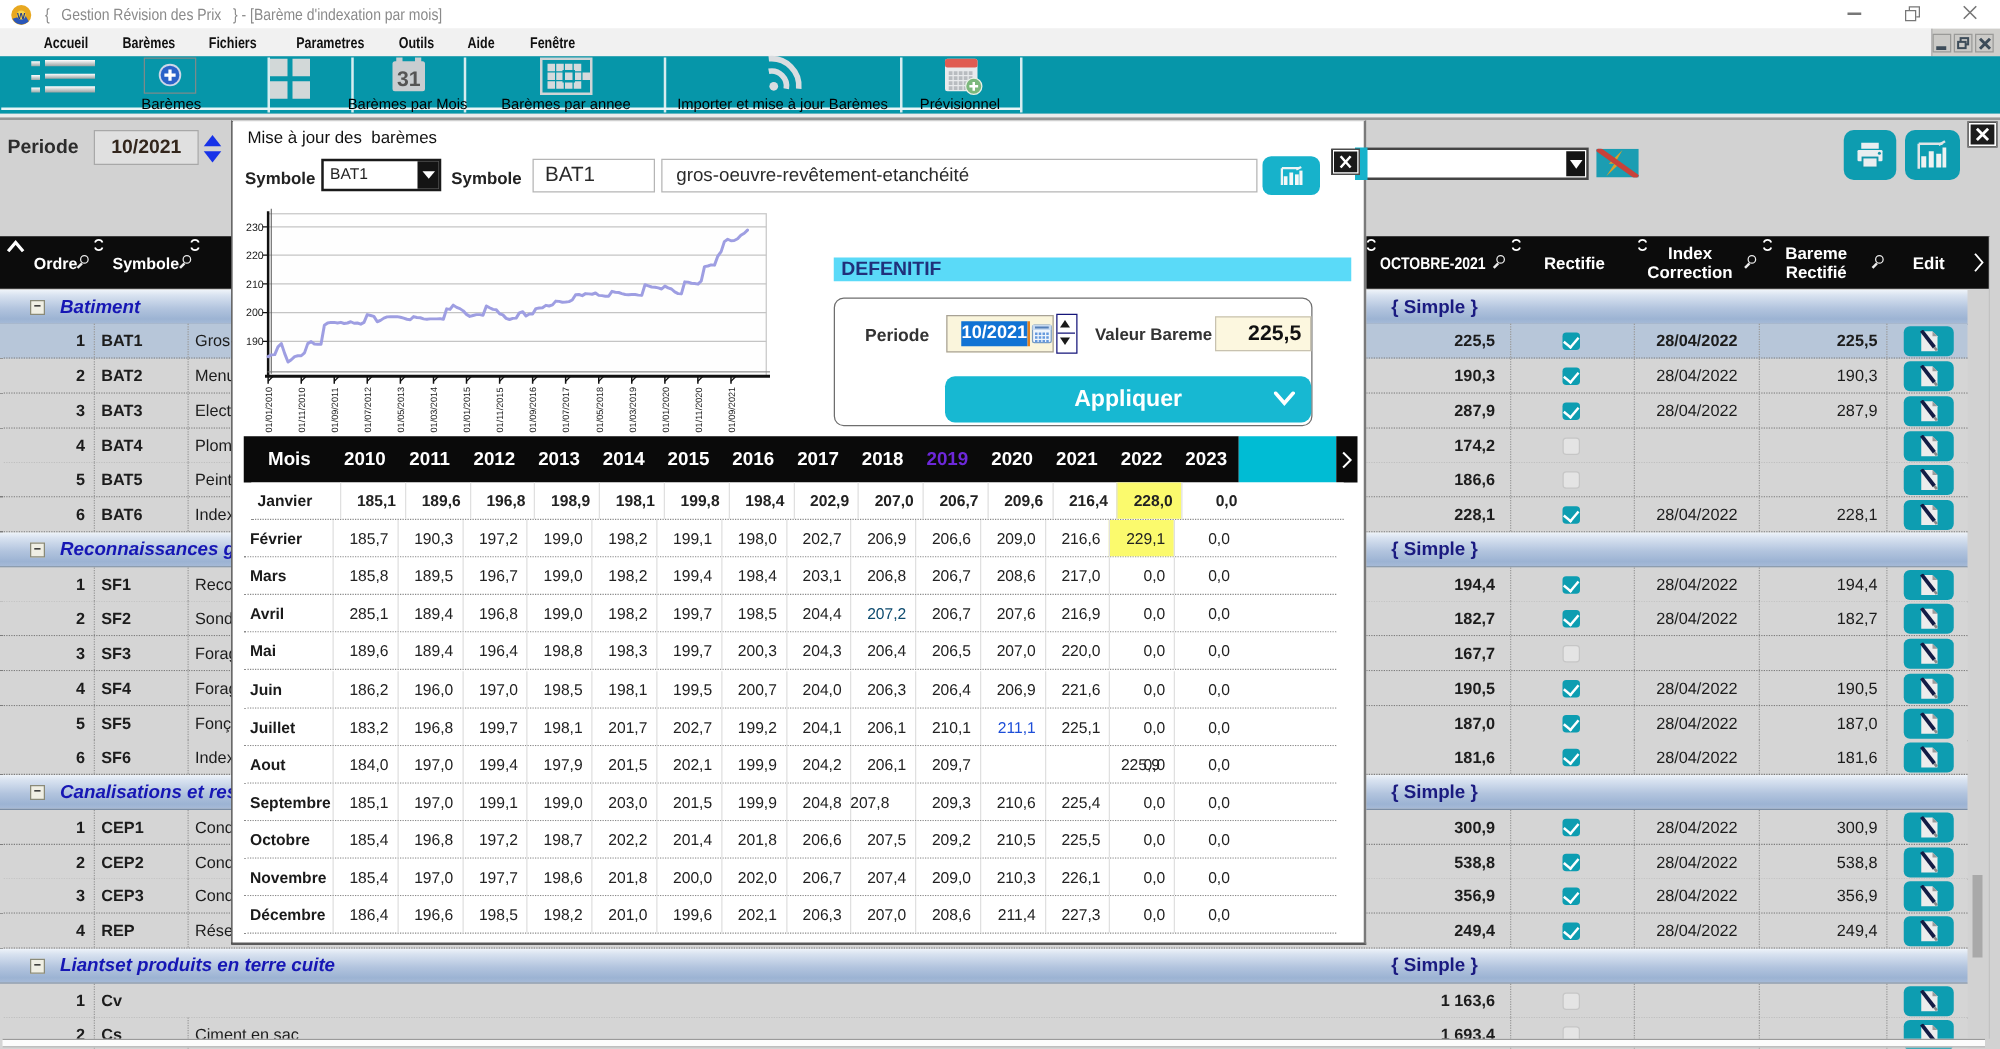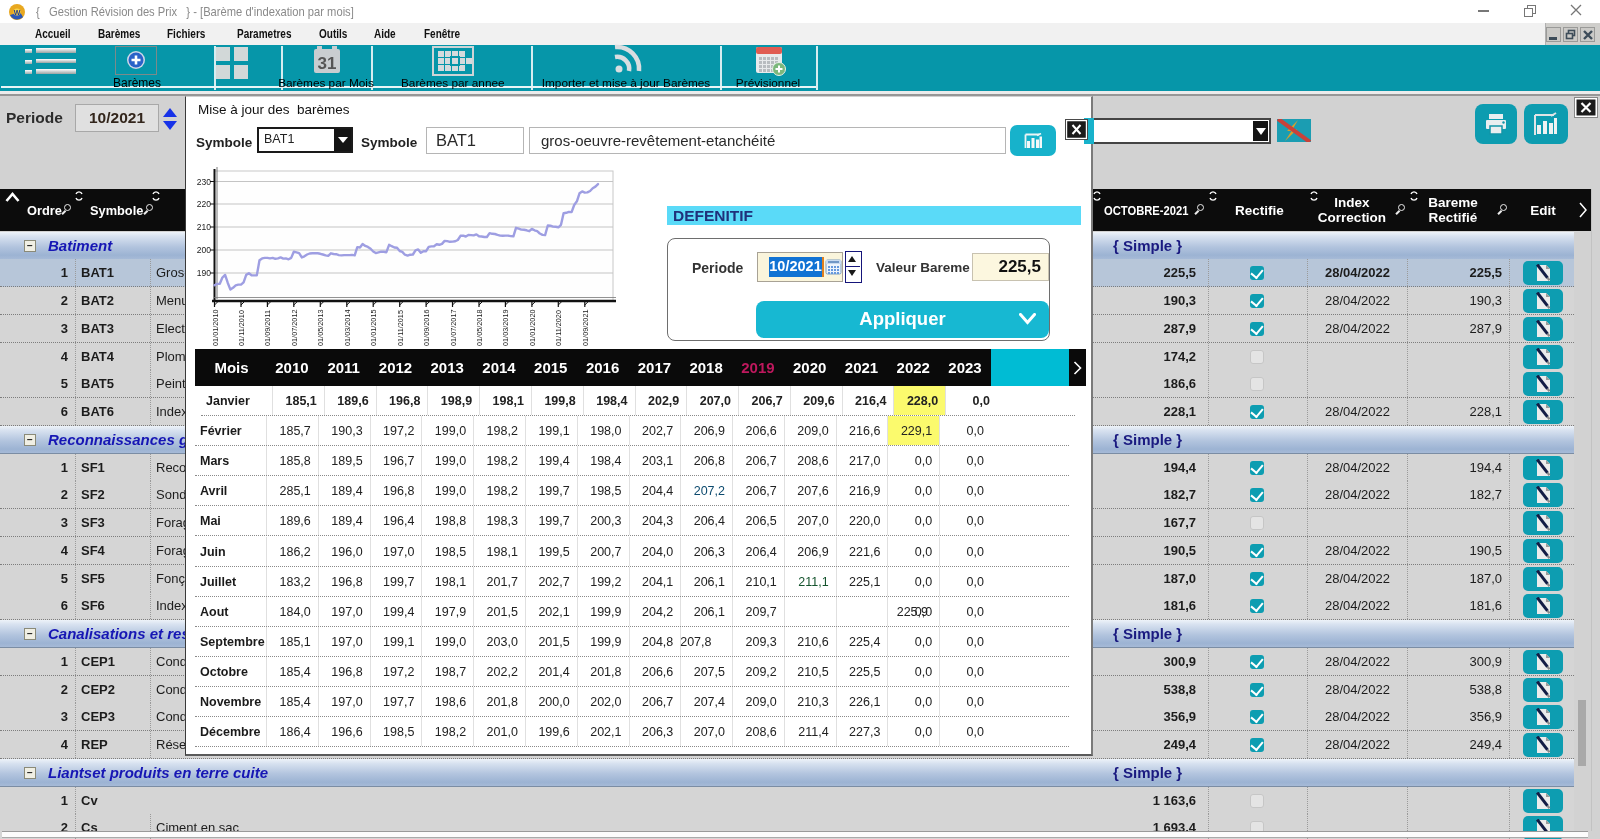--- a/index.html
+++ b/index.html
@@ -733,21 +733,21 @@
 <div class="abs b" style="left:11.0px;top:262.0px;width:69.0px;text-align:center;font-size:15px;color:#fff;">Mois</div>
 <div class="abs b" style="left:80.0px;top:262.0px;width:51.8px;text-align:center;font-size:15px;color:#fff;">2010</div>
 <div class="abs b" style="left:131.8px;top:262.0px;width:51.8px;text-align:center;font-size:15px;color:#fff;">2011</div>
 <div class="abs b" style="left:183.6px;top:262.0px;width:51.8px;text-align:center;font-size:15px;color:#fff;">2012</div>
 <div class="abs b" style="left:235.3px;top:262.0px;width:51.8px;text-align:center;font-size:15px;color:#fff;">2013</div>
 <div class="abs b" style="left:287.1px;top:262.0px;width:51.8px;text-align:center;font-size:15px;color:#fff;">2014</div>
 <div class="abs b" style="left:338.9px;top:262.0px;width:51.8px;text-align:center;font-size:15px;color:#fff;">2015</div>
 <div class="abs b" style="left:390.7px;top:262.0px;width:51.8px;text-align:center;font-size:15px;color:#fff;">2016</div>
 <div class="abs b" style="left:442.5px;top:262.0px;width:51.8px;text-align:center;font-size:15px;color:#fff;">2017</div>
 <div class="abs b" style="left:494.2px;top:262.0px;width:51.8px;text-align:center;font-size:15px;color:#fff;">2018</div>
-<div class="abs b" style="left:546.0px;top:262.0px;width:51.8px;text-align:center;font-size:15px;color:#be185d;">2019</div>
+<div class="abs b" style="left:546.0px;top:262.0px;width:51.8px;text-align:center;font-size:15px;color:#6d28d9;">2019</div>
 <div class="abs b" style="left:597.8px;top:262.0px;width:51.8px;text-align:center;font-size:15px;color:#fff;">2020</div>
 <div class="abs b" style="left:649.6px;top:262.0px;width:51.8px;text-align:center;font-size:15px;color:#fff;">2021</div>
 <div class="abs b" style="left:701.4px;top:262.0px;width:51.8px;text-align:center;font-size:15px;color:#fff;">2022</div>
 <div class="abs b" style="left:753.1px;top:262.0px;width:51.8px;text-align:center;font-size:15px;color:#fff;">2023</div>
 <div class="abs" style="left:804.9px;top:252.0px;width:78px;height:37.0px;background:#00bcd4;"></div>
 <div class="abs" style="left:882.9px;top:252.0px;width:17px;height:37.0px;background:#0a0a0a;"></div>
 <svg class="abs" style="left:886.9px;top:264.0px" width="9" height="14" viewBox="0 0 9 14">
       <path d="M1.5 1 L7.5 7 L1.5 13" stroke="#fff" stroke-width="1.6" fill="none"></path>
     </svg>
 <div class="abs" style="left:15px;top:289.0px;width:873.9px;height:30.1px;border-bottom:1px dotted #8a8a8a;background:#fff;">
@@ -952,21 +952,21 @@
  <div class="abs" style="left:329.9px;top:8px;width:44.8px;text-align:right;font-size:12.5px;font-weight:normal;color:#222;">202,7</div>
  <div class="abs" style="left:381.7px;top:0;width:51.8px;height:100%;border-left:1px solid #e0e0e0;"></div>
  <div class="abs" style="left:381.7px;top:8px;width:44.8px;text-align:right;font-size:12.5px;font-weight:normal;color:#222;">199,2</div>
  <div class="abs" style="left:433.5px;top:0;width:51.8px;height:100%;border-left:1px solid #e0e0e0;"></div>
  <div class="abs" style="left:433.5px;top:8px;width:44.8px;text-align:right;font-size:12.5px;font-weight:normal;color:#222;">204,1</div>
  <div class="abs" style="left:485.2px;top:0;width:51.8px;height:100%;border-left:1px solid #e0e0e0;"></div>
  <div class="abs" style="left:485.2px;top:8px;width:44.8px;text-align:right;font-size:12.5px;font-weight:normal;color:#222;">206,1</div>
  <div class="abs" style="left:537.0px;top:0;width:51.8px;height:100%;border-left:1px solid #e0e0e0;"></div>
  <div class="abs" style="left:537.0px;top:8px;width:44.8px;text-align:right;font-size:12.5px;font-weight:normal;color:#222;">210,1</div>
  <div class="abs" style="left:588.8px;top:0;width:51.8px;height:100%;border-left:1px solid #e0e0e0;"></div>
- <div class="abs" style="left:588.8px;top:8px;width:44.8px;text-align:right;font-size:12.5px;font-weight:normal;color:#14532d;">211,1</div>
+ <div class="abs" style="left:588.8px;top:8px;width:44.8px;text-align:right;font-size:12.5px;font-weight:normal;color:#1d4ed8;">211,1</div>
  <div class="abs" style="left:640.6px;top:0;width:51.8px;height:100%;border-left:1px solid #e0e0e0;"></div>
  <div class="abs" style="left:640.6px;top:8px;width:44.8px;text-align:right;font-size:12.5px;font-weight:normal;color:#222;">225,1</div>
  <div class="abs" style="left:692.4px;top:0;width:51.8px;height:100%;border-left:1px solid #e0e0e0;"></div>
  <div class="abs" style="left:692.4px;top:8px;width:44.8px;text-align:right;font-size:12.5px;font-weight:normal;color:#222;">0,0</div>
  <div class="abs" style="left:744.1px;top:0;width:51.8px;height:100%;border-left:1px solid #e0e0e0;"></div>
  <div class="abs" style="left:744.1px;top:8px;width:44.8px;text-align:right;font-size:12.5px;font-weight:normal;color:#222;">0,0</div>
 </div>
 <div class="abs" style="left:9.0px;top:499.7px;width:873.9px;height:30.1px;border-bottom:1px dotted #8a8a8a;background:#fff;">
  <div class="abs b" style="left:5px;top:8px;font-size:12.5px;color:#1a1a1a;">Aout</div>
  <div class="abs" style="left:71.0px;top:0;width:51.8px;height:100%;border-left:1px solid #e0e0e0;"></div>

